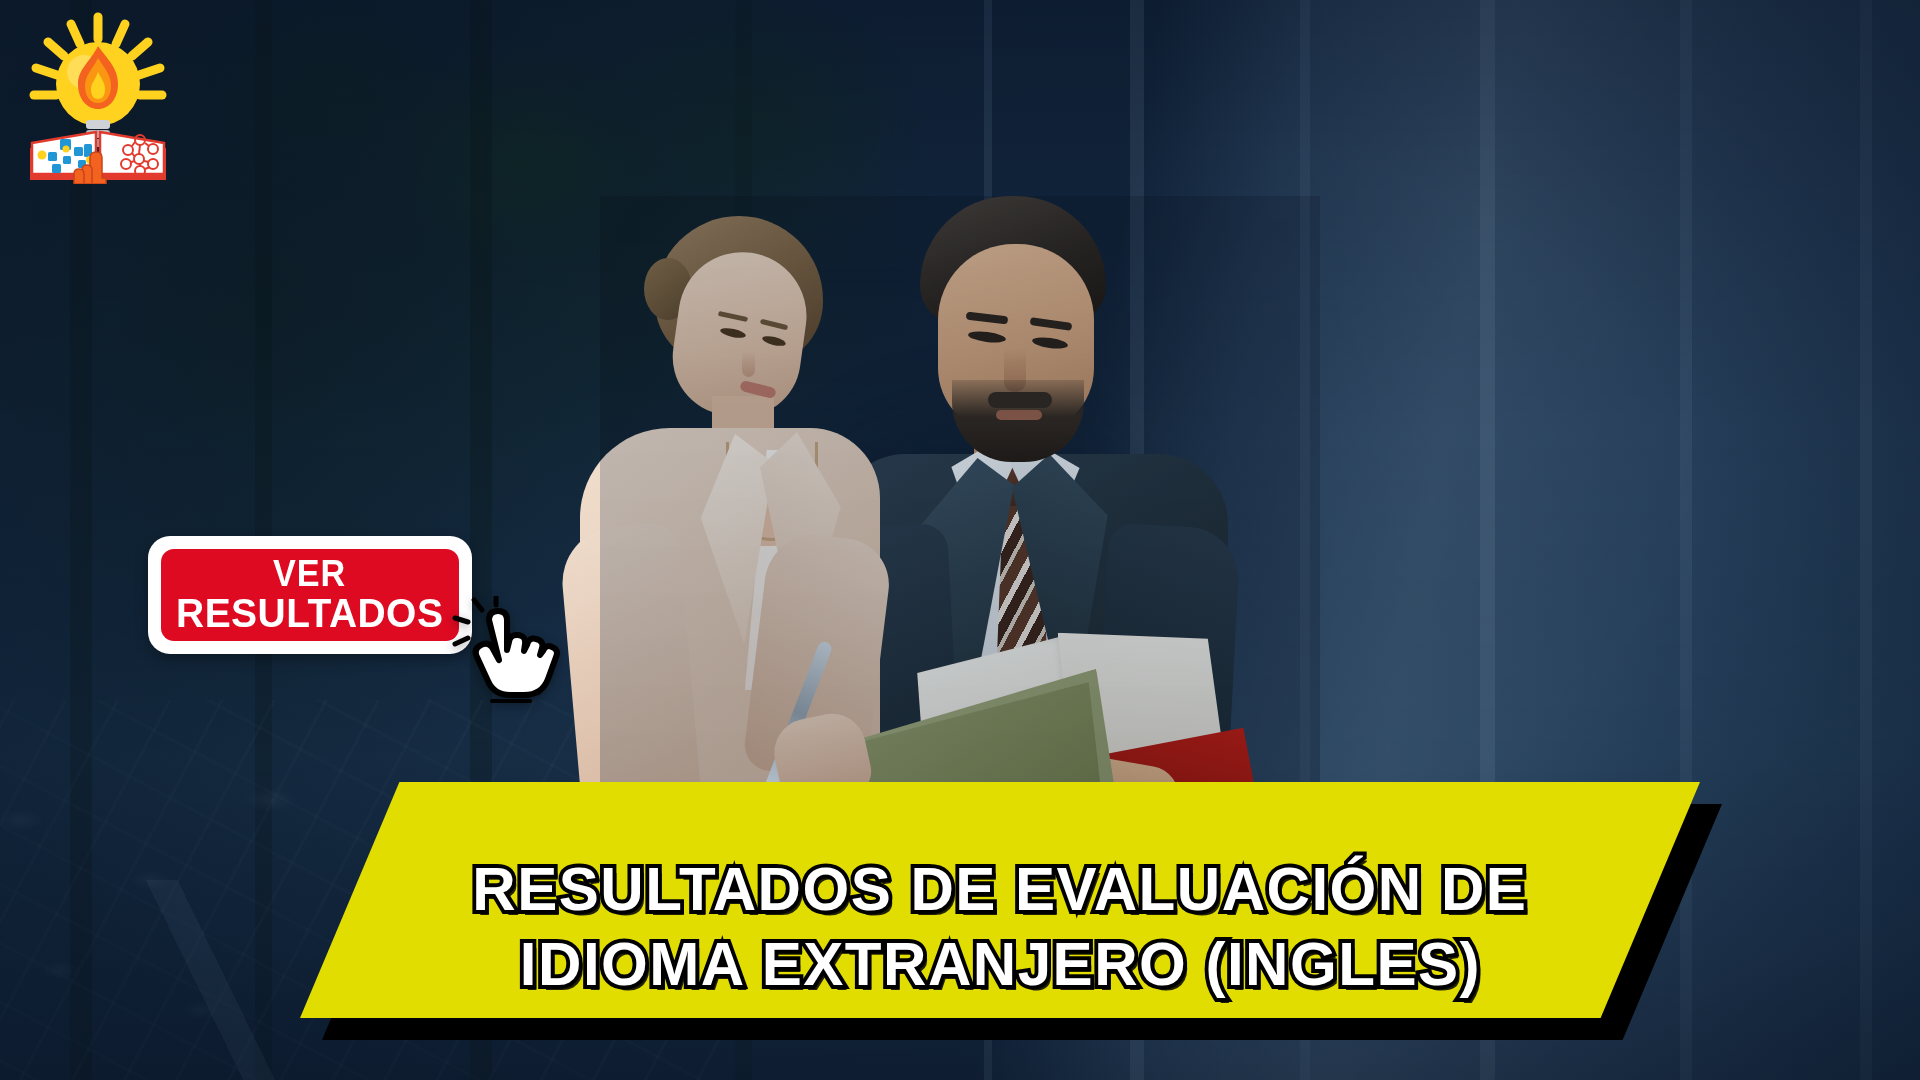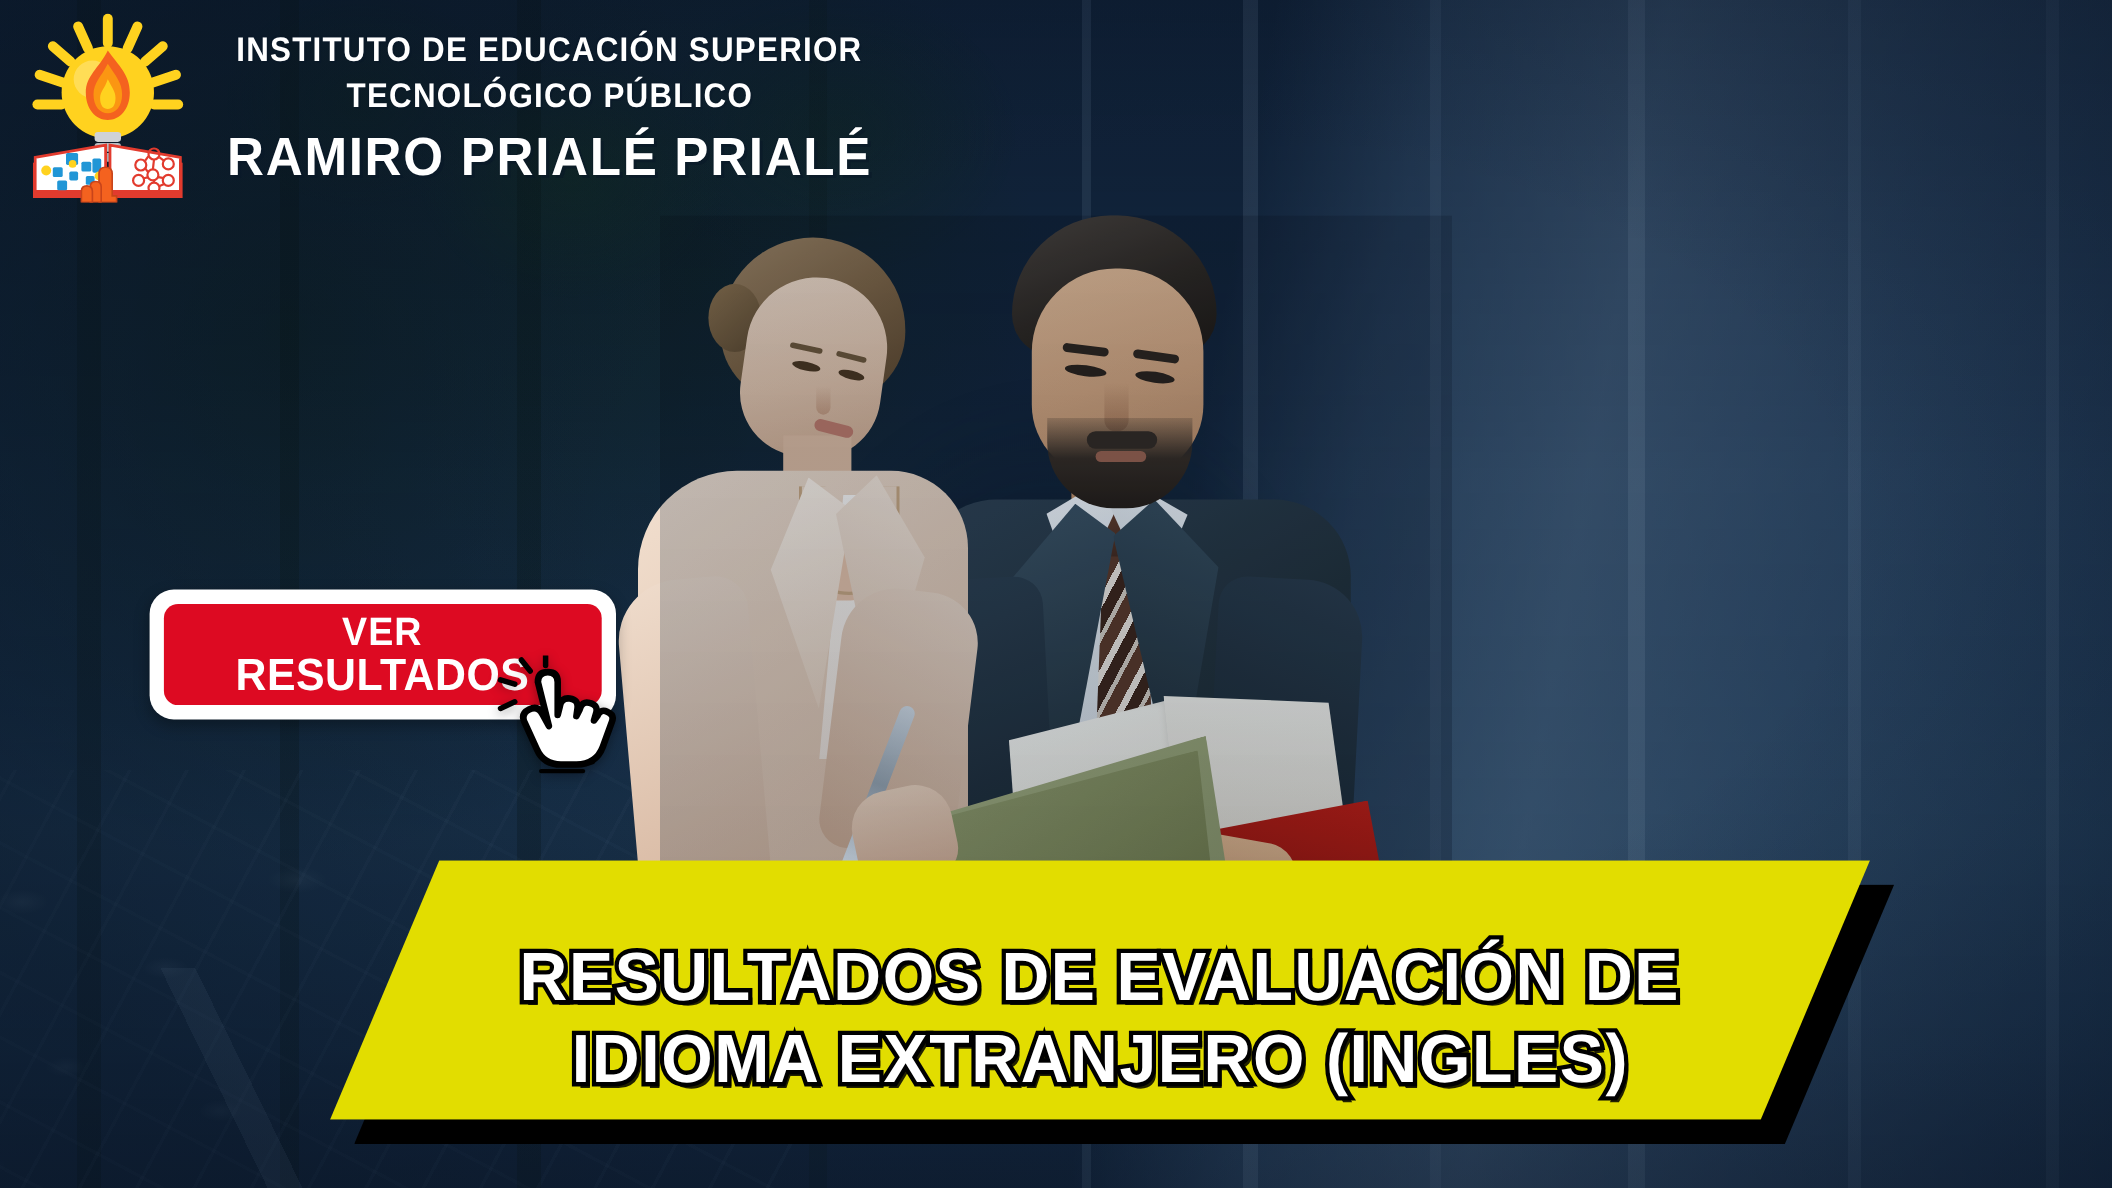--- a/index.html
+++ b/index.html
@@ -350,22 +350,22 @@
     color: #ffffff;
     margin-top: 17px;
     transform: scaleX(0.95);
     text-shadow: 3px 3px 0 rgba(10,24,40,.55), -1px -1px 0 rgba(10,24,40,.3);
     white-space: nowrap;
   }
 
   
   .cta {
     position: absolute;
-    left: 136px; top: 536px;
-    width: 424px; height: 118px;
+    left: 148px; top: 536px;
+    width: 324px; height: 118px;
     background: #ffffff;
     border-radius: 22px;
     z-index: 22;
     box-shadow: 0 5px 14px rgba(0,0,0,.32);
   }
   .cta-inner {
     position: absolute;
     left: 13px; top: 13px; right: 13px; bottom: 13px;
     background: #dd0a22;
     border-radius: 13px;
@@ -584,25 +584,20 @@
         <line x1="109" y1="150" x2="113" y2="149"></line>
         <line x1="118" y1="152" x2="118" y2="154"></line>
         <line x1="123" y1="157" x2="128" y2="155"></line>
       </g>
 
       <path d="M68 172 L68 146 q0-6 6-6 q6 0 6 6 l0 20 l4 0 l0 6 Z" fill="#f4621f" stroke="#c8441a" stroke-width="1.5"></path>
       <path d="M60 172 l0 -14 q0-5 5-5 q5 0 5 5 l0 14 Z" fill="#f4621f" stroke="#c8441a" stroke-width="1.5"></path>
       <path d="M52 172 l0 -10 q0-5 5-5 q5 0 5 5 l0 10 Z" fill="#f4621f" stroke="#c8441a" stroke-width="1.5"></path>
     </svg>
 
-    <div class="brand-text">
-      <div class="brand-l1">INSTITUTO DE EDUCACIÓN SUPERIOR</div>
-      <div class="brand-l2">TECNOLÓGICO PÚBLICO</div>
-      <div class="brand-l3">RAMIRO PRIALÉ PRIALÉ</div>
-    </div>
   </div>
 
   <div class="cta">
     <div class="cta-inner">
       <div class="cta-l1">VER</div>
       <div class="cta-l2">RESULTADOS</div>
     </div>
   </div>
 
   <svg class="cursor-hand" viewBox="0 0 112 124">

